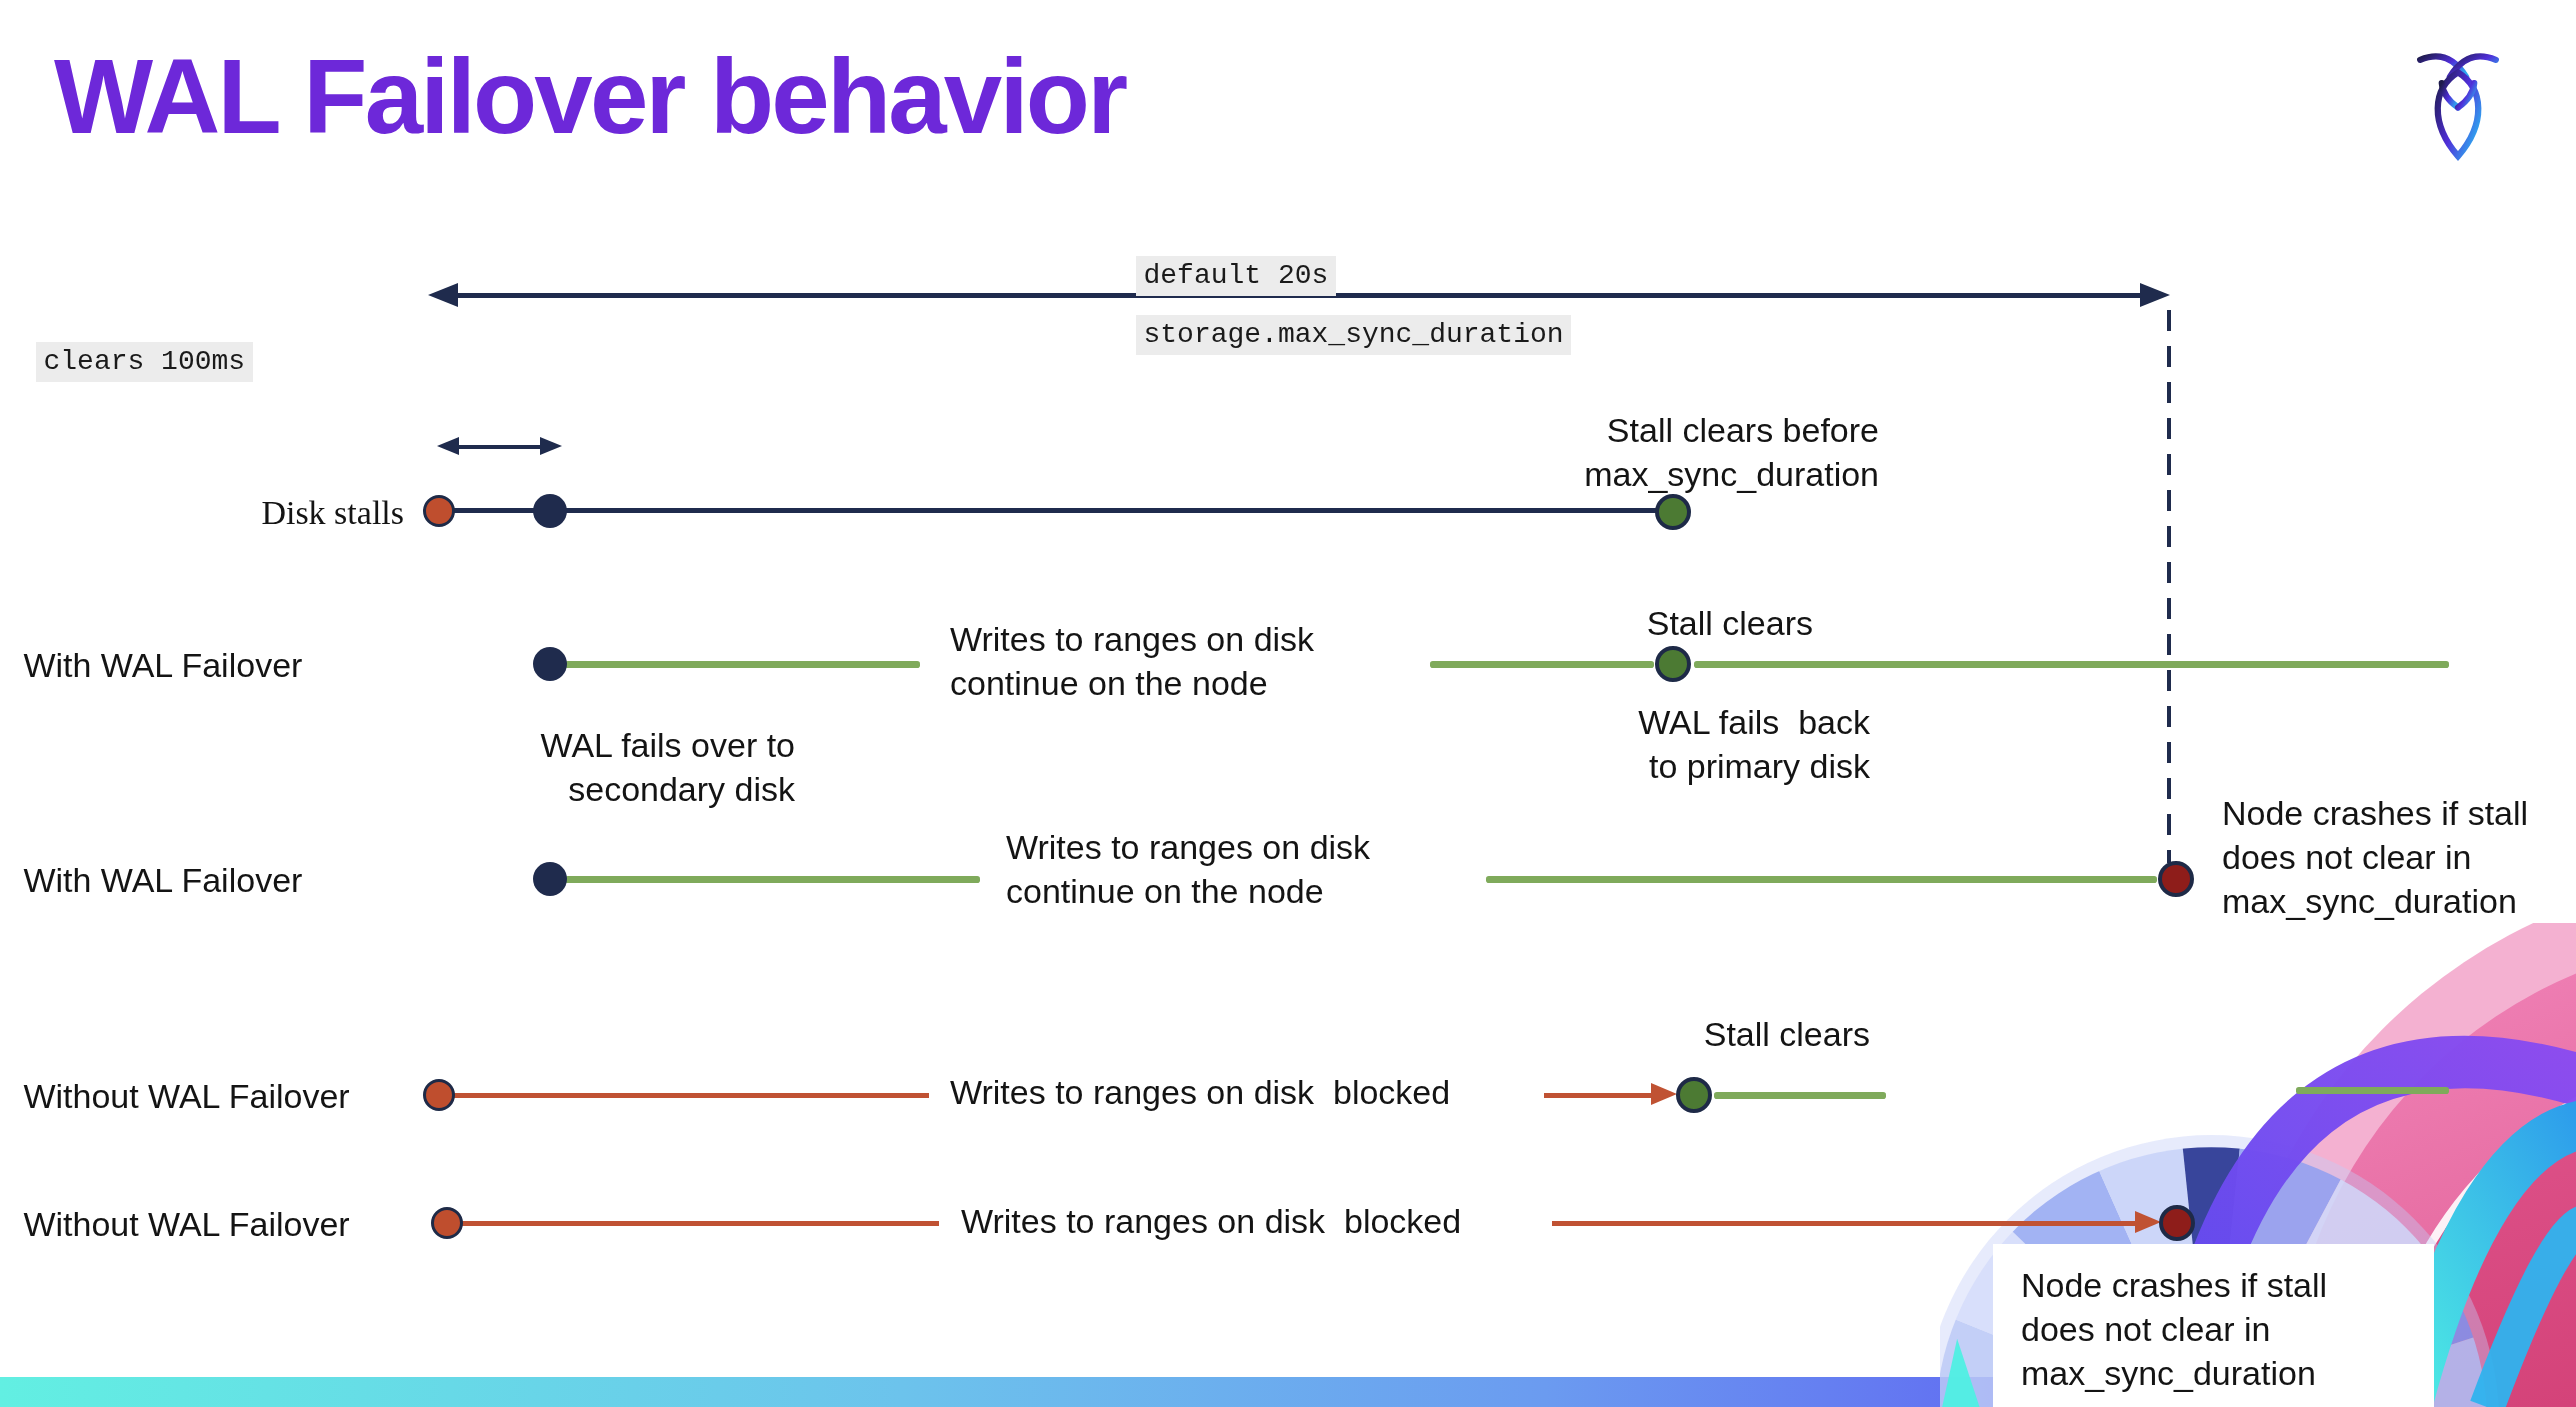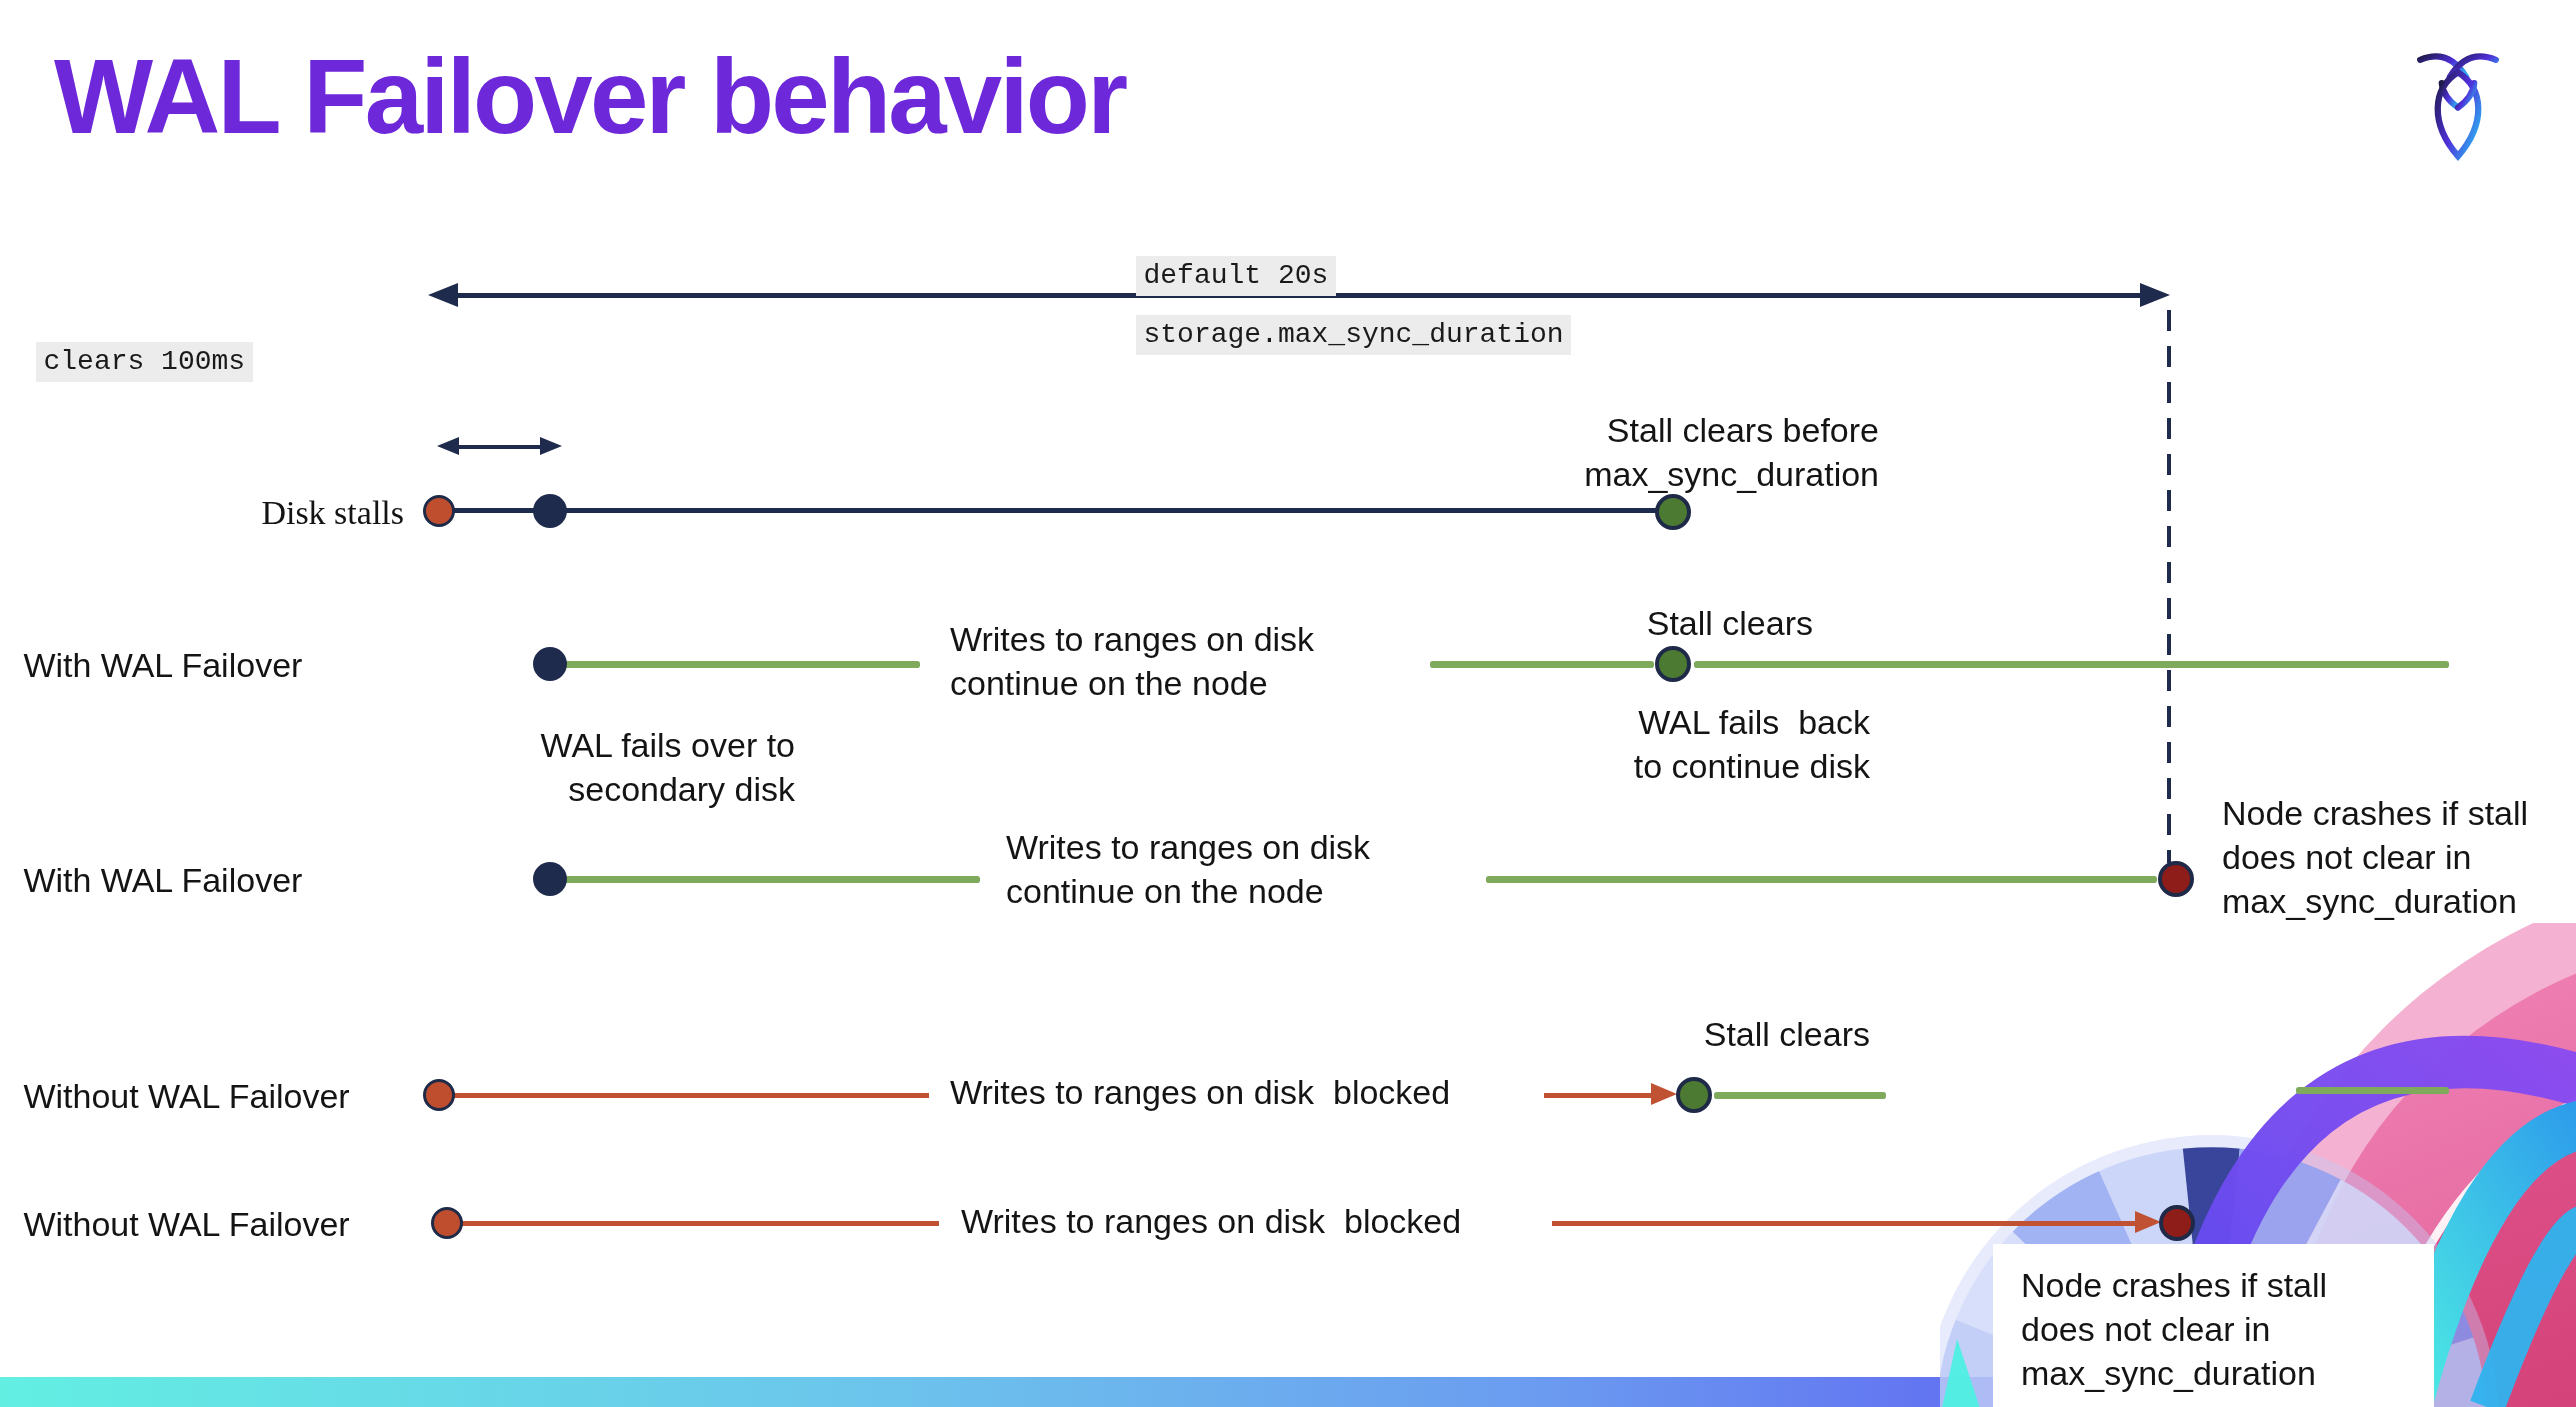--- a/index.html
+++ b/index.html
@@ -150,21 +150,21 @@
   <div class="line green-line" style="left:565px;top:661px;width:355px;"></div>
   <div class="txt" style="left:950px;top:617px;">Writes to ranges on disk
 continue on the node</div>
   <div class="line green-line" style="left:1430px;top:661px;width:224px;"></div>
   <div class="dot dot-green" style="left:1655px;top:646px;width:36px;height:36px;"></div>
   <div class="txt center" style="left:1533px;top:601px;width:280px;">Stall clears</div>
   <div class="line green-line" style="left:1694px;top:661px;width:755px;"></div>
   <div class="txt center" style="left:463px;top:695px;width:332px;margin-top:28px;">WAL fails over to
 secondary disk</div>
   <div class="txt center" style="left:1524px;top:700px;width:346px;">WAL fails  back
-to continue disk</div>
+to primary disk</div>
 
   <div class="txt" style="left:23.4px;top:858px;">With WAL Failover</div>
   <div class="dot dot-navy" style="left:533px;top:862px;width:34px;height:34px;"></div>
   <div class="line green-line" style="left:565px;top:876px;width:415px;"></div>
   <div class="txt" style="left:1006px;top:825px;">Writes to ranges on disk
 continue on the node</div>
   <div class="line green-line" style="left:1486px;top:876px;width:671px;"></div>
   <div class="dot dot-darkred" style="left:2158px;top:861px;width:36px;height:36px;"></div>
   <div class="txt" style="left:2222px;top:791px;width:360px;">Node crashes if stall
 does not clear in

